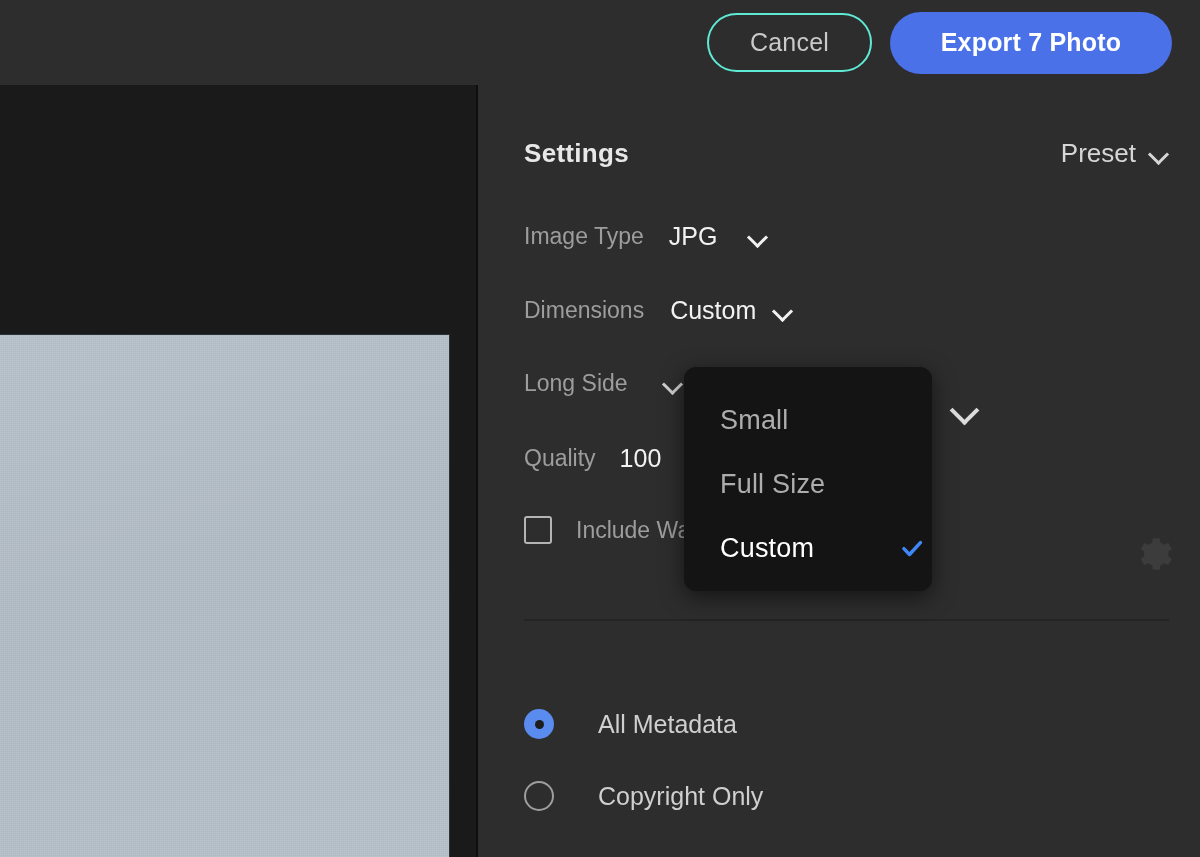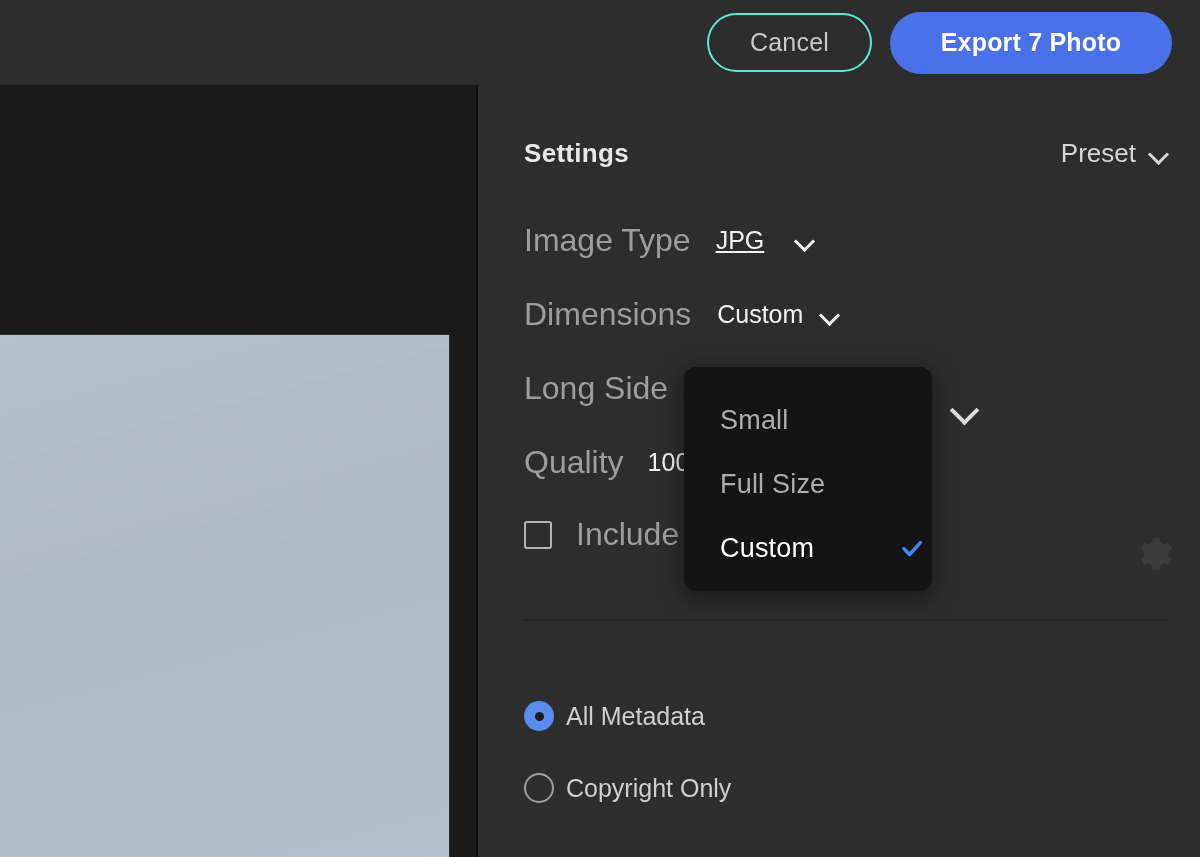--- a/index.html
+++ b/index.html
@@ -83,25 +83,25 @@
   }
   .chev::before{
     content:""; position:absolute; left:1px; top:2px;
     width:12px; height:12px;
     border-right:3.4px solid currentColor;
     border-bottom:3.4px solid currentColor;
     transform:rotate(45deg);
   }
 
   .row { position:absolute; left:46px; display:flex; align-items:center; }
-  .lbl { font-size:32px; color:#9d9d9d; }
+  .lbl { font-size:23px; color:#9d9d9d; }
   .val { font-size:25px; color:#f2f2f2; }
 
   .r-imagetype { top:137px; gap:25px; }
-  .r-imagetype .val-wrap { display:flex; align-items:center; gap:32px; color:#f2f2f2; cursor:pointer;text-decoration:underline; }
+  .r-imagetype .val-wrap { display:flex; align-items:center; gap:32px; color:#f2f2f2; cursor:pointer; }
 
   .r-dimensions { top:211px; gap:26px; }
   .r-dimensions .val-wrap { display:flex; align-items:center; gap:18px; color:#f2f2f2; cursor:pointer; }
 
   .r-longside { top:285px; gap:36px; }
   .r-longside .chev { color:#cfcfcf; }
 
   .r-quality { top:359px; gap:24px; }
 
   .r-watermark { top:431px; gap:24px; }
@@ -127,21 +127,21 @@
     width:42px; height:42px; cursor:pointer; color:#3c3c3c;
   }
 
   
   .hr {
     position:absolute; left:46px; top:534px; width:645px; height:2px;
     background:#242424;
   }
 
   
-  .radio-row { position:absolute; left:46px; display:flex; align-items:center; gap:12px; cursor:pointer; }
+  .radio-row { position:absolute; left:46px; display:flex; align-items:center; gap:44px; cursor:pointer;margin-top:8px; }
   .radio-row .rtext { font-size:25px; color:#cfcfcf; }
   .radio {
     width:30px; height:30px; border-radius:50%;
     border:2.5px solid #9e9e9e; background:transparent;
     display:flex; align-items:center; justify-content:center;
   }
   .radio.on { border:none; background:#5a8cf0; }
   .radio.on::after{
     content:""; width:9px; height:9px; border-radius:50%; background:#1d1d1d;
   }

